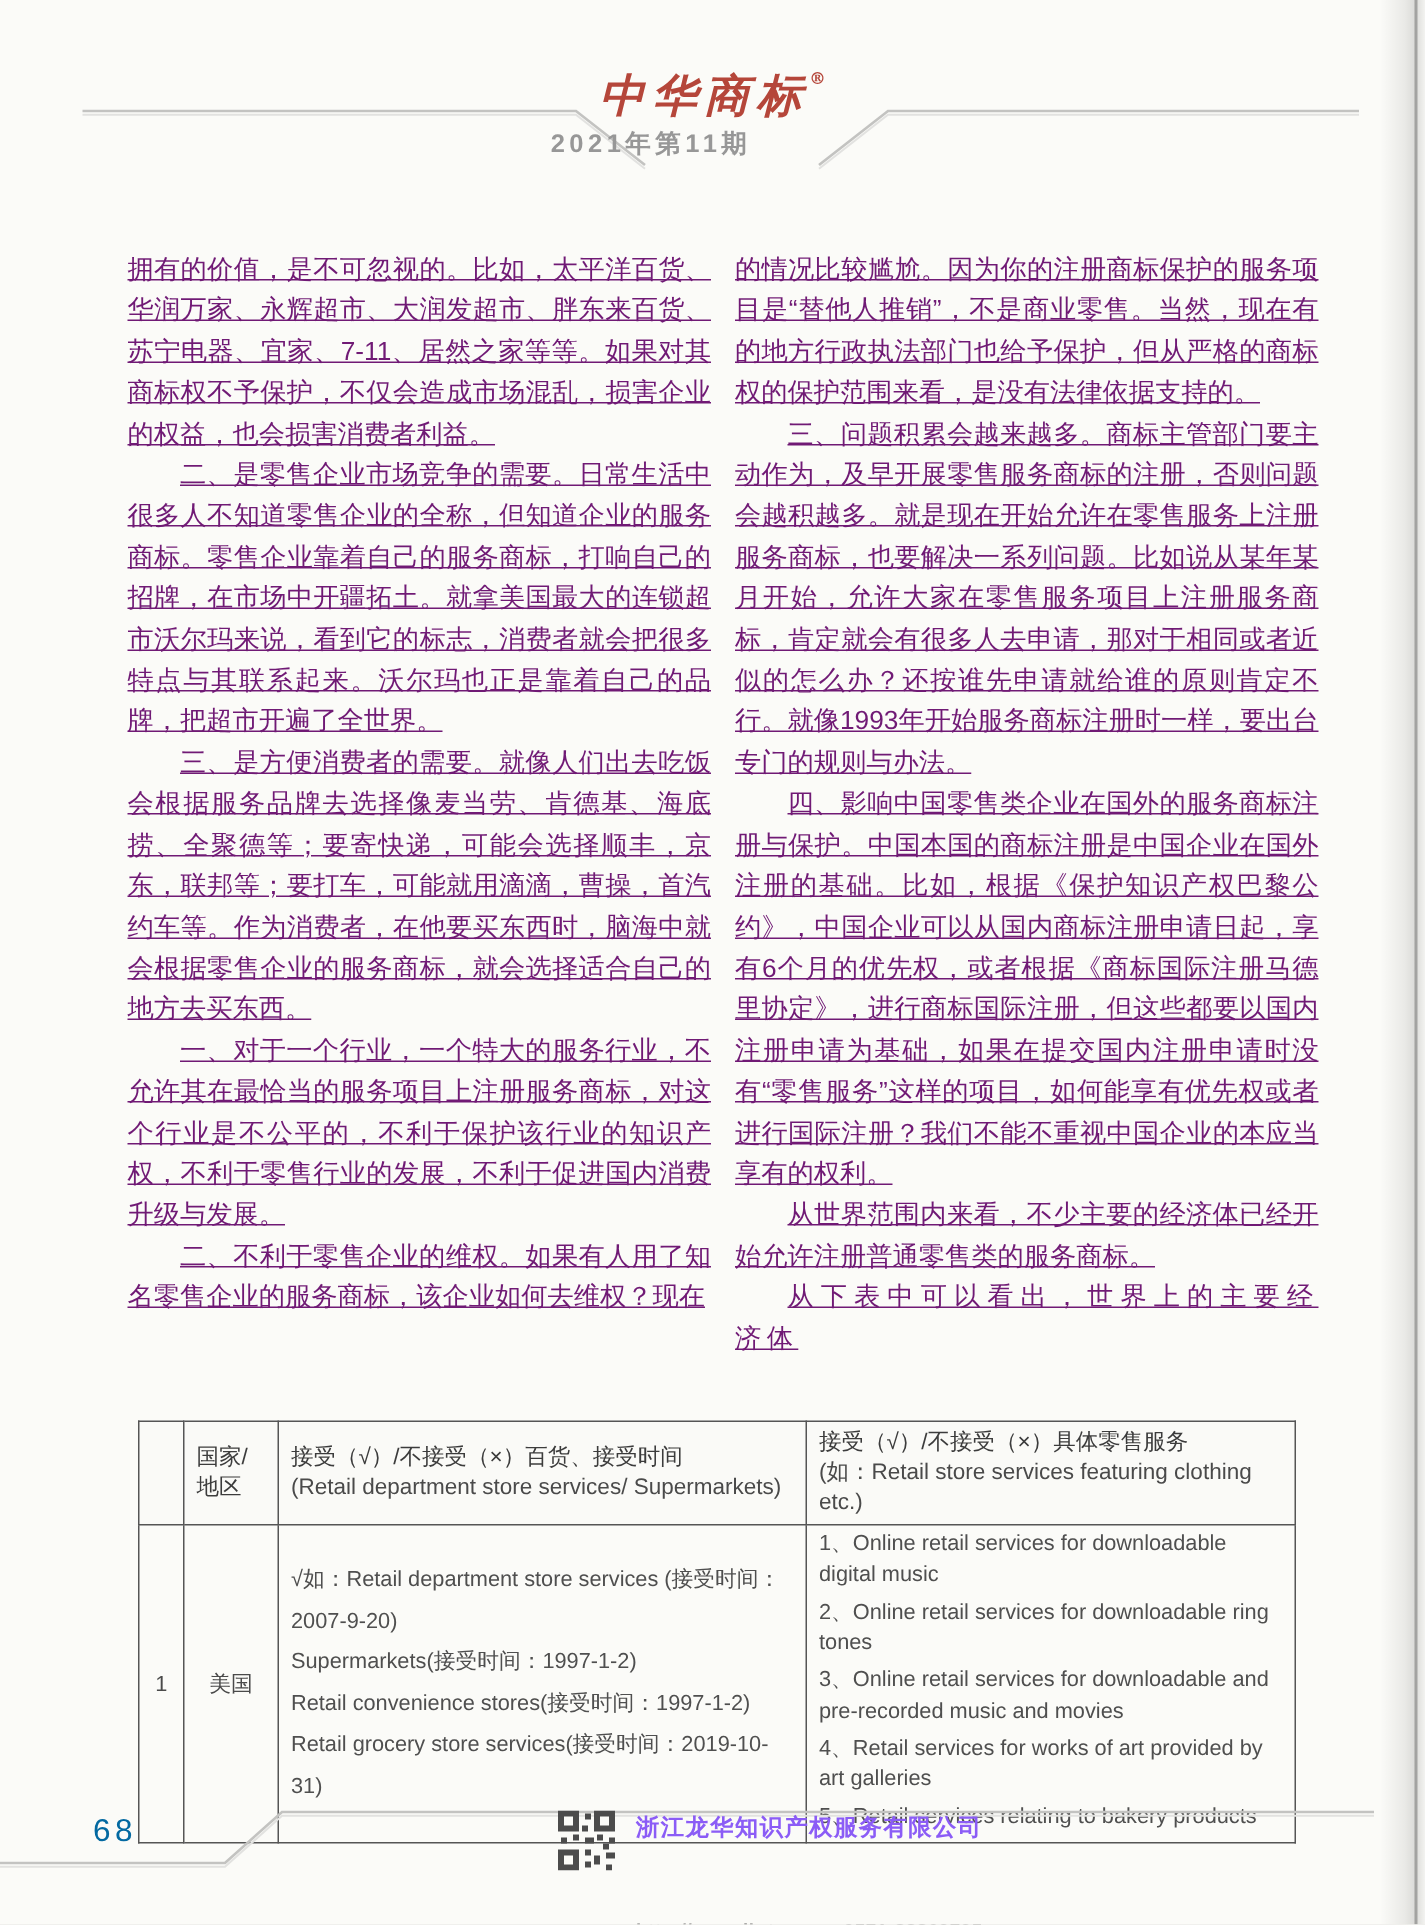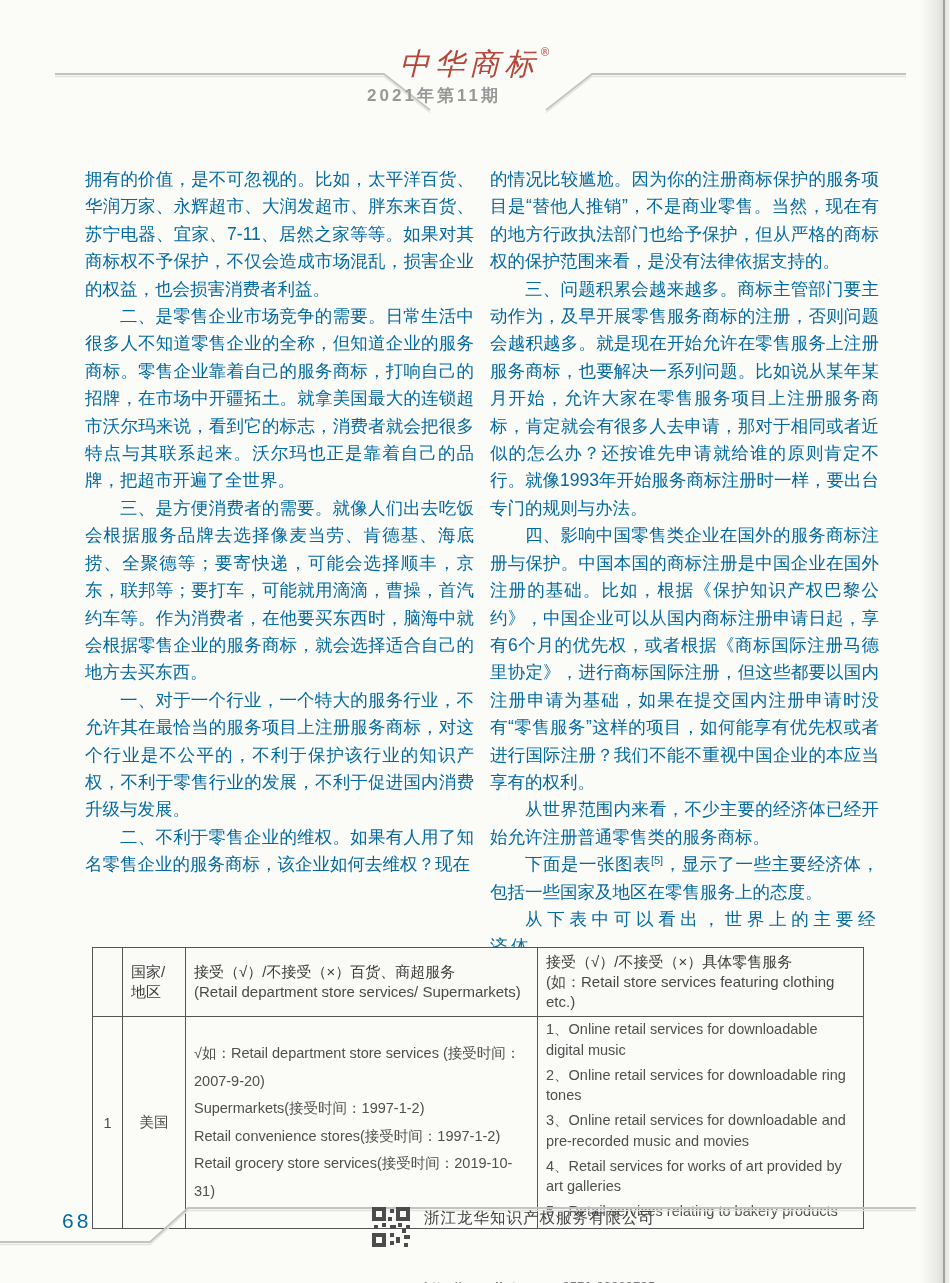--- a/index.html
+++ b/index.html
@@ -11,32 +11,32 @@
   }
   
   .scan-edge{position:absolute;top:0;right:0;width:30px;height:100%;
     background:linear-gradient(to right,rgba(0,0,0,0) 0%,rgba(0,0,0,0.07) 55%,rgba(0,0,0,0.13) 78%,rgba(0,0,0,0.03) 100%);}
   .scan-edge::after{content:"";position:absolute;right:5px;top:0;width:2px;height:100%;background:rgba(90,90,90,0.45);}
   
   .rule-svg{position:absolute;left:0;pointer-events:none;}
   .logo{
     position:absolute;top:44px;left:0;width:950px;text-align:center;
     font-family:"DejaVu Serif","Liberation Serif",serif;
-    font-style:italic;font-weight:normal;font-size:30px;letter-spacing:5px;
+    font-style:italic;font-weight:bold;font-size:30px;letter-spacing:5px;
     color:#b5463a;
   }
   .logo sup{font-size:11px;font-style:normal;letter-spacing:0;vertical-align:18px;}
   .issue{
     position:absolute;top:84px;left:0;width:868px;text-align:center;
     font-size:17px;letter-spacing:3px;color:#979797;font-weight:bold;
   }
   
   .columns{position:absolute;left:85px;top:166px;width:794px;display:flex;gap:16px;}
   .col{width:389px;}
-  .col p{margin:0;font-size:17.5px;line-height:27.4px;text-align:justify;color:#0369a1;}
+  .col p{margin:0;font-size:17.5px;line-height:27.4px;text-align:justify;color:#701a75;text-decoration:underline;}
   .col p.indent{text-indent:2em;}
   .col p.spread{letter-spacing:3.6px;}
   .col p sup{font-size:11px;line-height:0;vertical-align:6px;letter-spacing:0;}
   
   table.survey{
     position:absolute;left:92px;top:947px;width:771px;
     border-collapse:collapse;table-layout:fixed;
     font-size:14.5px;color:#4a4a4a;
   }
   table.survey col.c-idx{width:30px;}
@@ -47,21 +47,21 @@
   table.survey thead th{font-size:15px;line-height:20px;color:#3c3c3c;text-align:left;padding-top:4px;padding-bottom:4px;background:#fafaf7;}
   th.center,td.center{text-align:center;}
   .hdr-en{color:#4a4a4a;}
   td.dept-cell{height:195px;margin-top:42px;}
   .dept-cell .line{line-height:27.5px;color:#4f4f4f;}
   td.spec-cell{vertical-align:top;padding-top:7px;}
   .spec-cell .item{line-height:20.5px;margin-bottom:4.5px;color:#4f4f4f;}
   
   .page-num{position:absolute;left:62px;top:1209px;font-size:21px;letter-spacing:3px;color:#0369a1;}
   .qr{position:absolute;left:372px;top:1207px;}
-  .company{position:absolute;left:424px;top:1208px;font-size:15.5px;font-weight:normal;color:#404040;letter-spacing:1px;}
+  .company{position:absolute;left:424px;top:1208px;font-size:15.5px;font-weight:bold;color:#8b5cf6;letter-spacing:1px;}
   .contact{position:absolute;left:424px;top:1232px;font-size:12.5px;font-weight:bold;color:#787878;letter-spacing:0.4px;margin-top:48px;}
 </style>
 </head>
 <body>
 
 <div class="page">
 
   <svg class="rule-svg" style="top:0;" width="950" height="130">
     <path d="M55,76.5 H384 L430,112.5" fill="none" stroke="#e2e2e0" stroke-width="1.4"></path>
     <path d="M546,112.5 L592,76.5 H906" fill="none" stroke="#e2e2e0" stroke-width="1.4"></path>
@@ -78,38 +78,37 @@
       <p class="indent">二、是零售企业市场竞争的需要。日常生活中很多人不知道零售企业的全称，但知道企业的服务商标。零售企业靠着自己的服务商标，打响自己的招牌，在市场中开疆拓土。就拿美国最大的连锁超市沃尔玛来说，看到它的标志，消费者就会把很多特点与其联系起来。沃尔玛也正是靠着自己的品牌，把超市开遍了全世界。</p>
       <p class="indent">三、是方便消费者的需要。就像人们出去吃饭会根据服务品牌去选择像麦当劳、肯德基、海底捞、全聚德等；要寄快递，可能会选择顺丰，京东，联邦等；要打车，可能就用滴滴，曹操，首汽约车等。作为消费者，在他要买东西时，脑海中就会根据零售企业的服务商标，就会选择适合自己的地方去买东西。</p>
       <p class="indent">一、对于一个行业，一个特大的服务行业，不允许其在最恰当的服务项目上注册服务商标，对这个行业是不公平的，不利于保护该行业的知识产权，不利于零售行业的发展，不利于促进国内消费升级与发展。</p>
       <p class="indent">二、不利于零售企业的维权。如果有人用了知名零售企业的服务商标，该企业如何去维权？现在</p>
     </div>
     <div class="col">
       <p>的情况比较尴尬。因为你的注册商标保护的服务项目是“替他人推销”，不是商业零售。当然，现在有的地方行政执法部门也给予保护，但从严格的商标权的保护范围来看，是没有法律依据支持的。</p>
       <p class="indent">三、问题积累会越来越多。商标主管部门要主动作为，及早开展零售服务商标的注册，否则问题会越积越多。就是现在开始允许在零售服务上注册服务商标，也要解决一系列问题。比如说从某年某月开始，允许大家在零售服务项目上注册服务商标，肯定就会有很多人去申请，那对于相同或者近似的怎么办？还按谁先申请就给谁的原则肯定不行。就像1993年开始服务商标注册时一样，要出台专门的规则与办法。</p>
       <p class="indent">四、影响中国零售类企业在国外的服务商标注册与保护。中国本国的商标注册是中国企业在国外注册的基础。比如，根据《保护知识产权巴黎公约》，中国企业可以从国内商标注册申请日起，享有6个月的优先权，或者根据《商标国际注册马德里协定》，进行商标国际注册，但这些都要以国内注册申请为基础，如果在提交国内注册申请时没有“零售服务”这样的项目，如何能享有优先权或者进行国际注册？我们不能不重视中国企业的本应当享有的权利。</p>
       <p class="indent">从世界范围内来看，不少主要的经济体已经开始允许注册普通零售类的服务商标。</p>
-      <p class="indent"><span>下面是一张图表</span><sup>[5]</sup><span>，显示了一些主要经济体，包括一些国家及地区在零售服务上的态度。</span></p>
       <p class="indent spread">从下表中可以看出，世界上的主要经济体</p>
     </div>
   </div>
 
   <table class="survey">
     <colgroup>
         <col class="c-idx">
         <col class="c-region">
         <col class="c-dept">
         <col class="c-spec">
       </colgroup>
     <thead>
       <tr>
         <th class="center"></th>
         <th class="center">国家/地区</th>
         <th>
-          <div>接受（√）/不接受（×）百货、商超服务</div>
+          <div>接受（√）/不接受（×）百货、接受时间</div>
           <div class="hdr-en">(Retail department store services/ Supermarkets)</div>
         </th>
         <th>
           <div>接受（√）/不接受（×）具体零售服务</div>
           <div class="hdr-en">(如：Retail store services featuring clothing etc.)</div>
         </th>
       </tr>
     </thead>
     <tbody>
       <tr>

